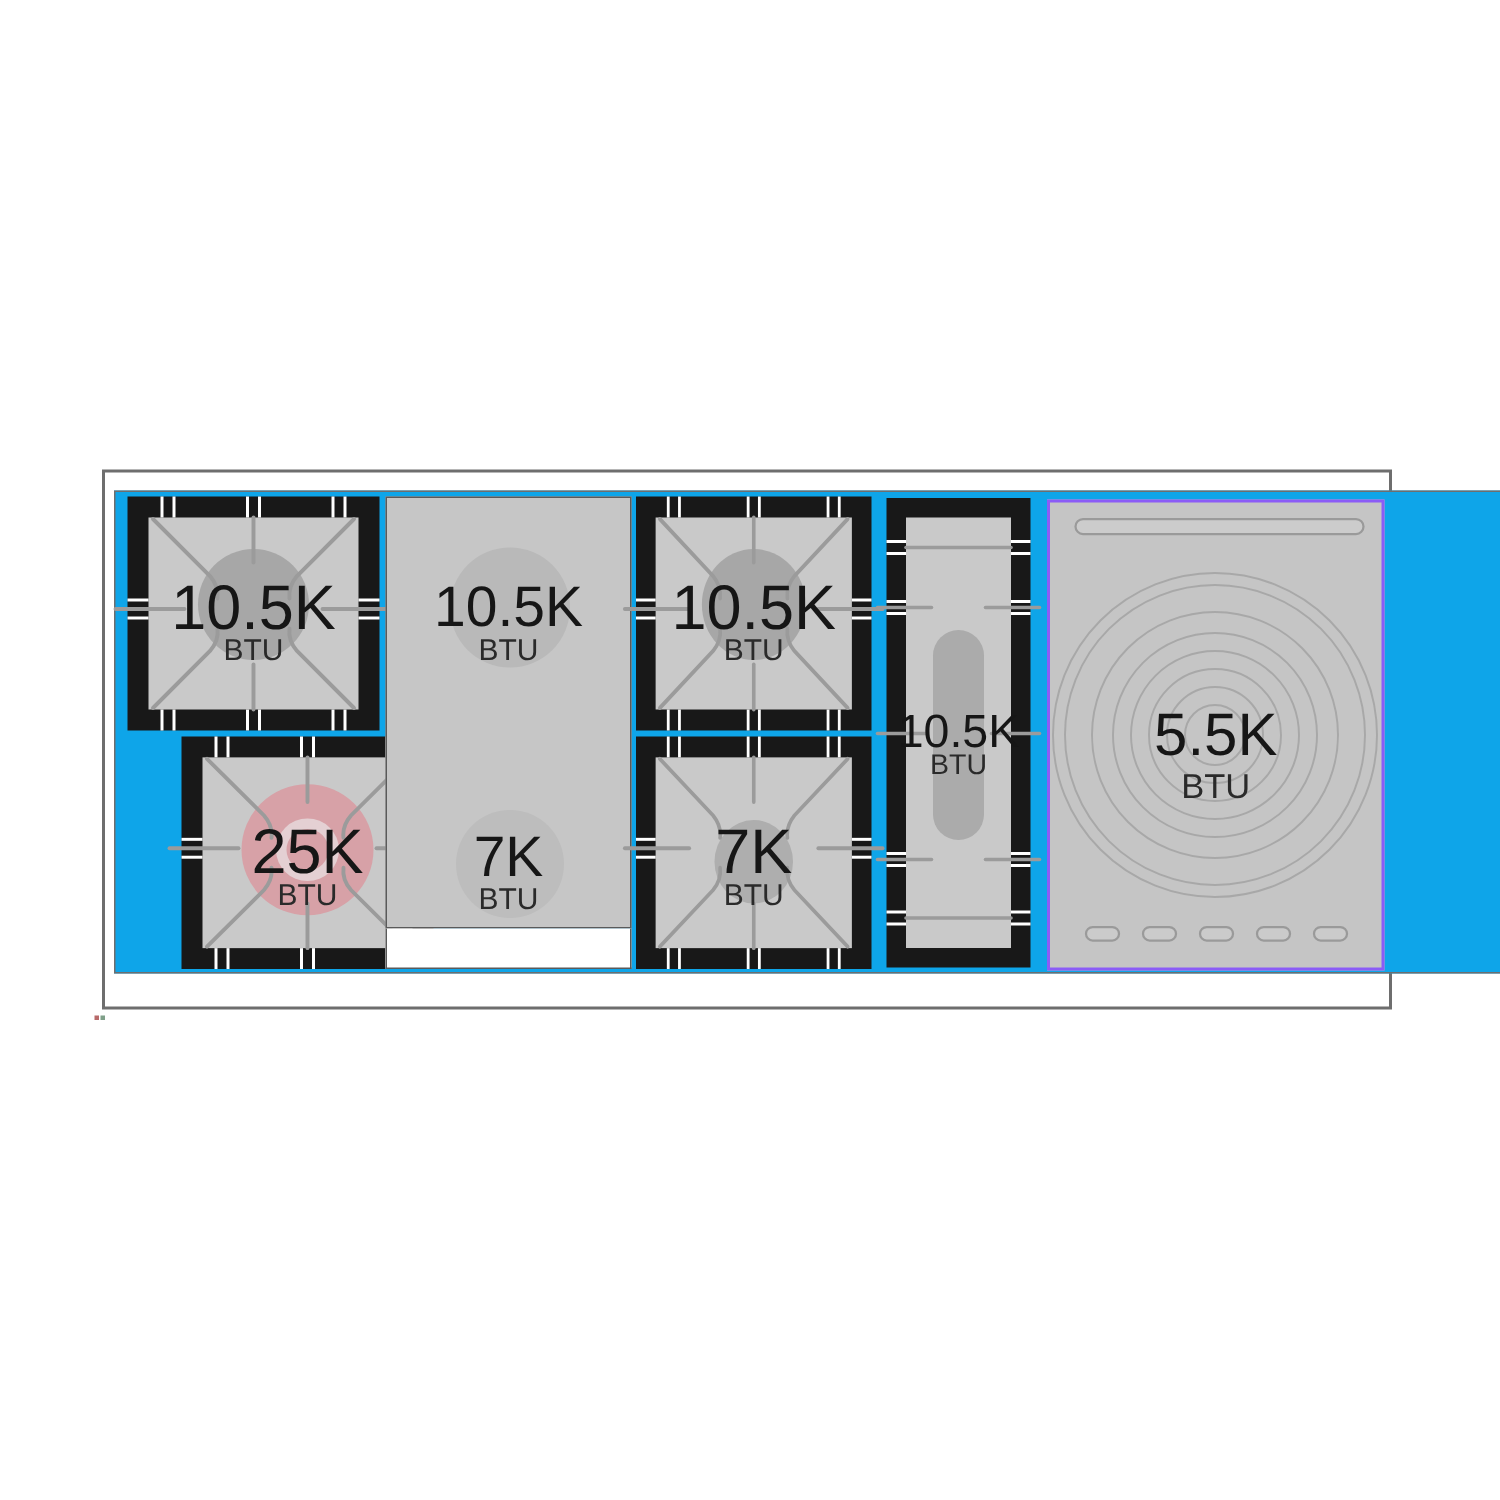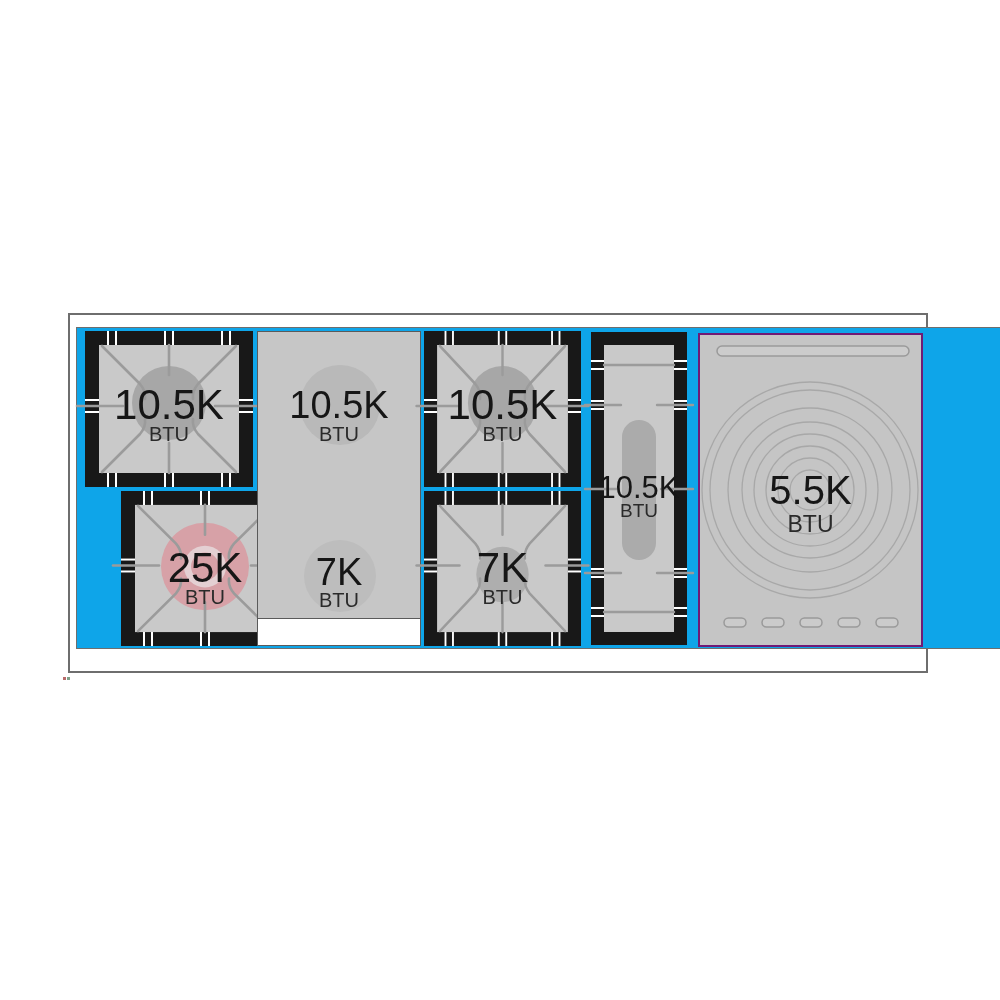--- a/index.html
+++ b/index.html
@@ -26,21 +26,21 @@
   .unit-sm{font-size:19px;}
   .unit-lg{font-size:23px;}
   .wide{left:-16px;width:calc(100% + 32px);}
 
   
   .gray-panel{background:#c6c6c6;border:1px solid #5a5a5a;box-sizing:border-box;}
   .white-strip{background:#ffffff;border:1px solid #5a5a5a;border-top:none;box-sizing:border-box;}
   .halo{position:absolute;border-radius:50%;background:#b9b9b9;}
 
   
-  .plate-panel{background:#c5c5c5;border:2px solid #701a75;box-sizing:border-box;}
+  .plate-panel{background:#c5c5c5;border:2px solid #8b5cf6;box-sizing:border-box;}
 
   .artifact{position:absolute;left:63px;top:677px;width:3px;height:3px;background:#b86a6a;
             box-shadow:4px 0 0 #7fa089;}
 </style>
 </head>
 <body>
 
 <div class="stage">
   <div class="chassis">
     <div class="surface">

